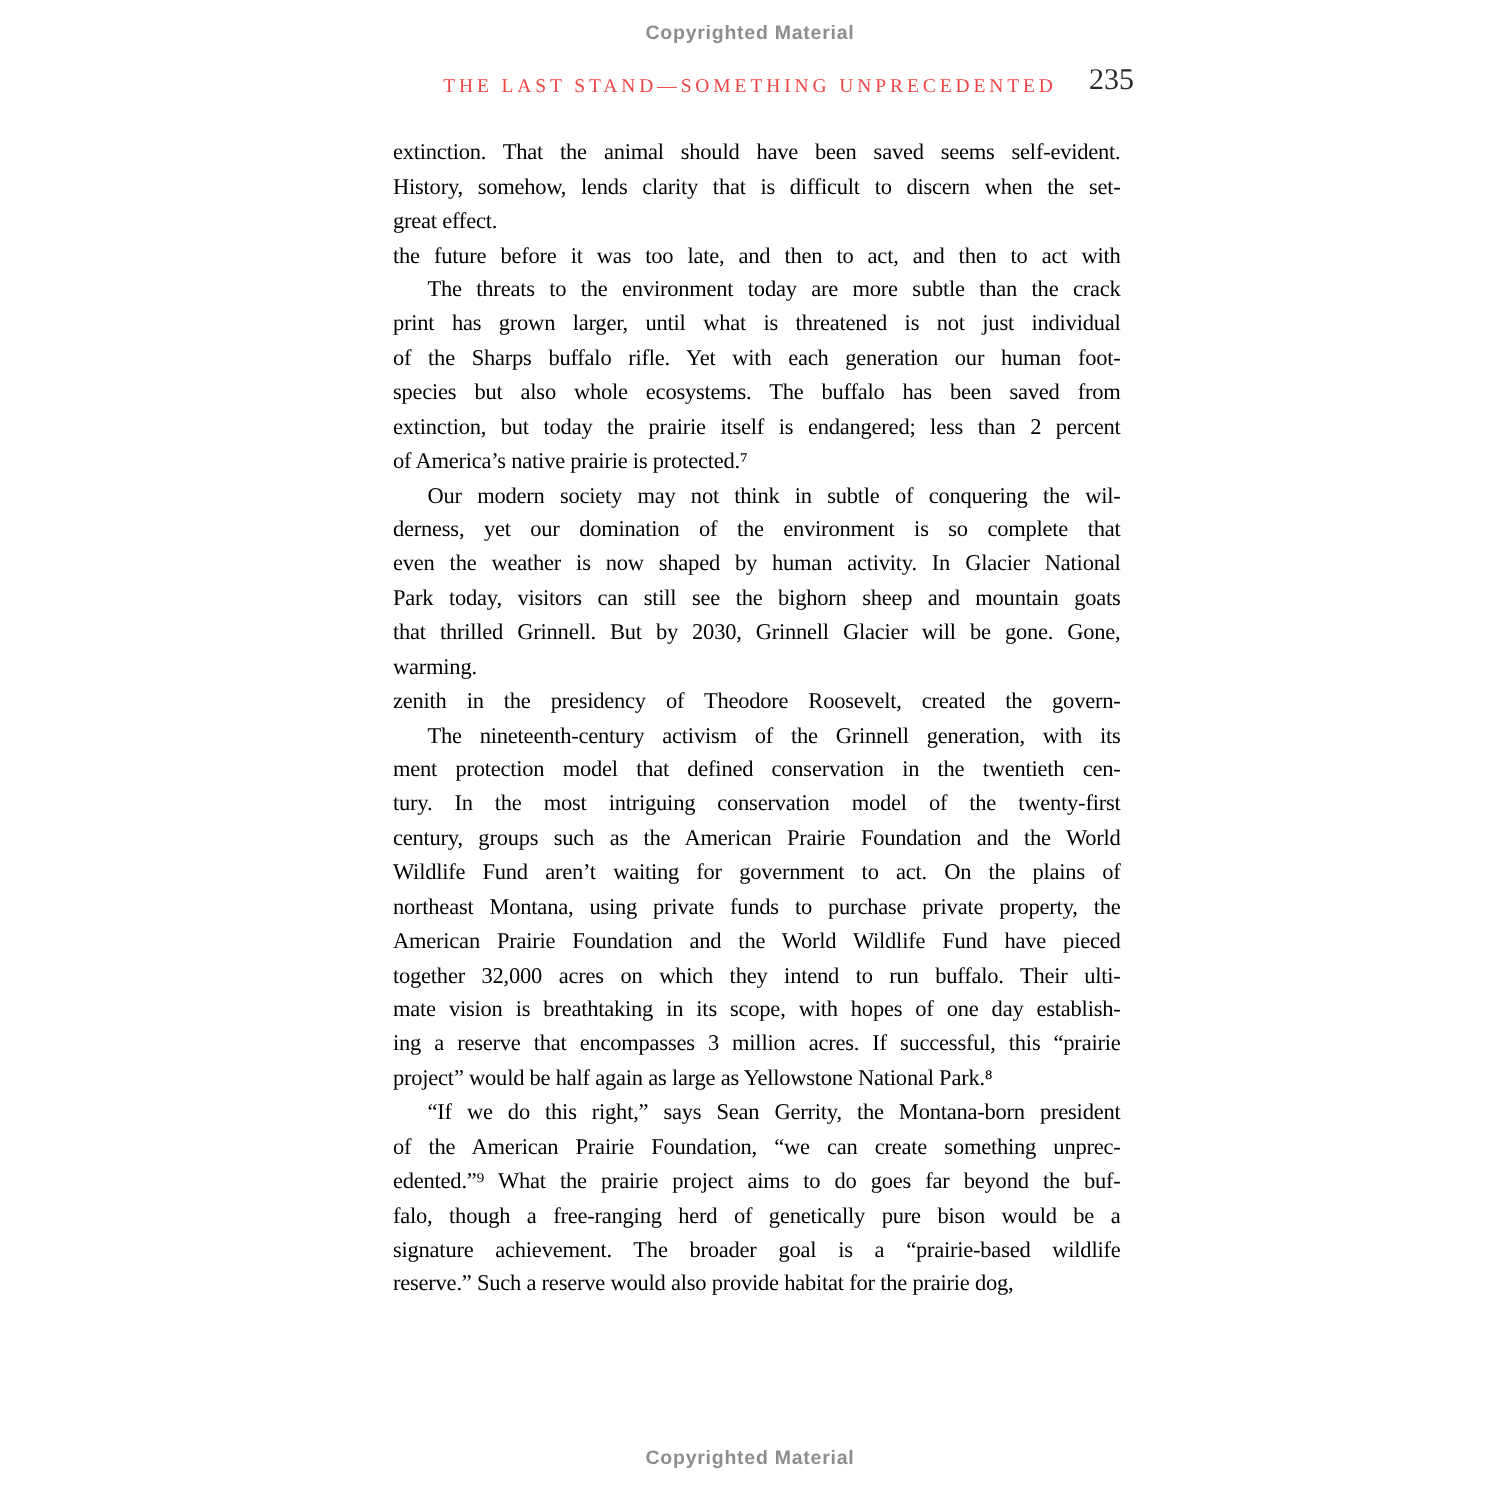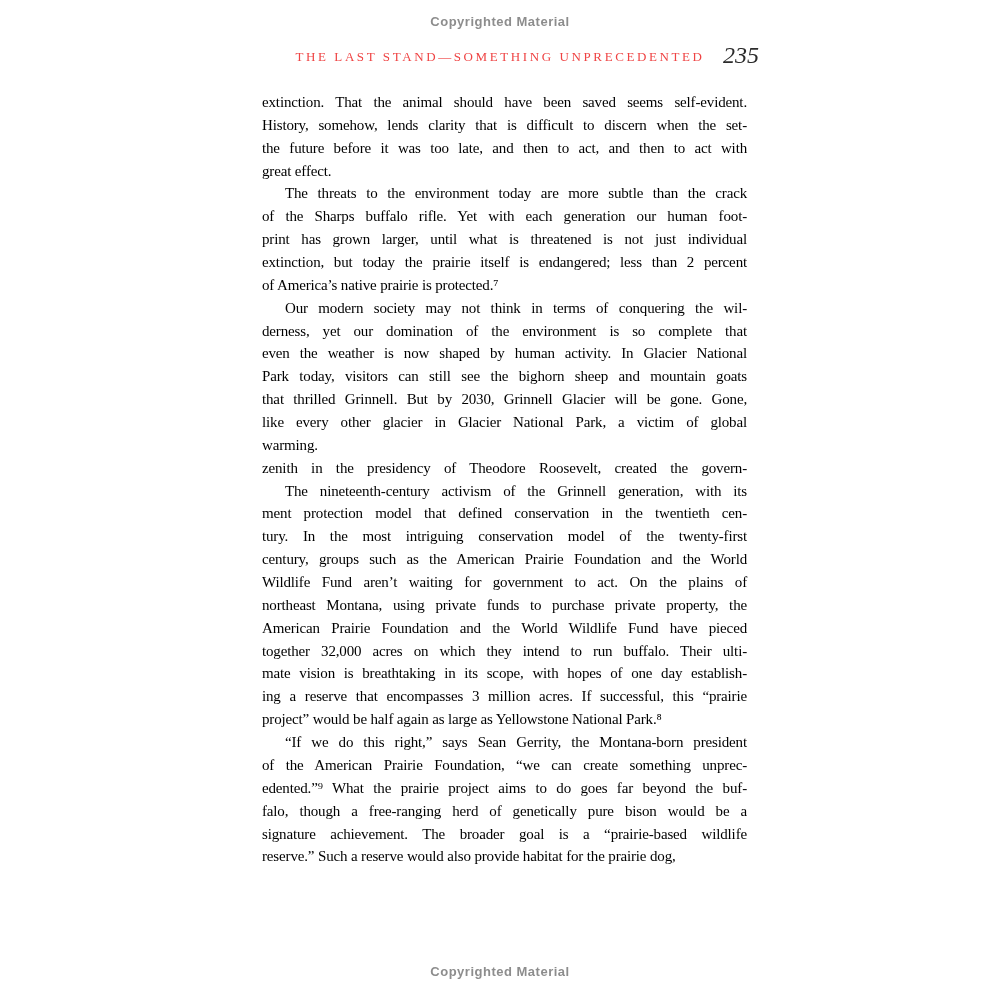--- a/index.html
+++ b/index.html
@@ -39,22 +39,21 @@
     font-size: 13px;
     letter-spacing: 2.6px;
     color: #ef4444;
   }
   .page-number {
     position: absolute;
     top: 42px;
     left: 718px;
     width: 46px;
     text-align: center;
-    font-style: italic;
-    font-size: 24px;
+    font-size: 20px;
     color: #2b2b2b;
   }
   .body-text {
     position: absolute;
     left: 262px;
     top: 91px;
     width: 485px;
     font-size: 15px;
     line-height: 22.86px;
     letter-spacing: -0.15px;
@@ -78,33 +77,33 @@
 <div class="page">
   <div class="notice notice-top">Copyrighted Material</div>
 
   <div class="running-header">THE LAST STAND—SOMETHING UNPRECEDENTED</div>
 
   <div class="page-number">235</div>
 
   <div class="body-text">
       <div class="line">extinction. That the animal should have been saved seems self-evident.</div>
       <div class="line">History, somehow, lends clarity that is difficult to discern when the set-</div>
+      <div class="line para-end">great effect.</div>
       <div class="line">the future before it was too late, and then to act, and then to act with</div>
-      <div class="line para-end">great effect.</div>
       <div class="line indent">The threats to the environment today are more subtle than the crack</div>
+      <div class="line">print has grown larger, until what is threatened is not just individual</div>
       <div class="line">of the Sharps buffalo rifle. Yet with each generation our human foot-</div>
-      <div class="line">print has grown larger, until what is threatened is not just individual</div>
+      <div class="line">species but also whole ecosystems. The buffalo has been saved from</div>
       <div class="line">extinction, but today the prairie itself is endangered; less than 2 percent</div>
       <div class="line para-end">of America’s native prairie is protected.⁷</div>
-      <div class="line indent">Our modern society may not think in terms of conquering the wil-</div>
+      <div class="line indent">Our modern society may not think in subtle of conquering the wil-</div>
       <div class="line">derness, yet our domination of the environment is so complete that</div>
       <div class="line">even the weather is now shaped by human activity. In Glacier National</div>
       <div class="line">Park today, visitors can still see the bighorn sheep and mountain goats</div>
       <div class="line">that thrilled Grinnell. But by 2030, Grinnell Glacier will be gone. Gone,</div>
-      <div class="line">like every other glacier in Glacier National Park, a victim of global</div>
       <div class="line para-end">warming.</div>
       <div class="line">zenith in the presidency of Theodore Roosevelt, created the govern-</div>
       <div class="line indent">The nineteenth-century activism of the Grinnell generation, with its</div>
       <div class="line">ment protection model that defined conservation in the twentieth cen-</div>
       <div class="line">tury. In the most intriguing conservation model of the twenty-first</div>
       <div class="line">century, groups such as the American Prairie Foundation and the World</div>
       <div class="line">Wildlife Fund aren’t waiting for government to act. On the plains of</div>
       <div class="line">northeast Montana, using private funds to purchase private property, the</div>
       <div class="line">American Prairie Foundation and the World Wildlife Fund have pieced</div>
       <div class="line">together 32,000 acres on which they intend to run buffalo. Their ulti-</div>

